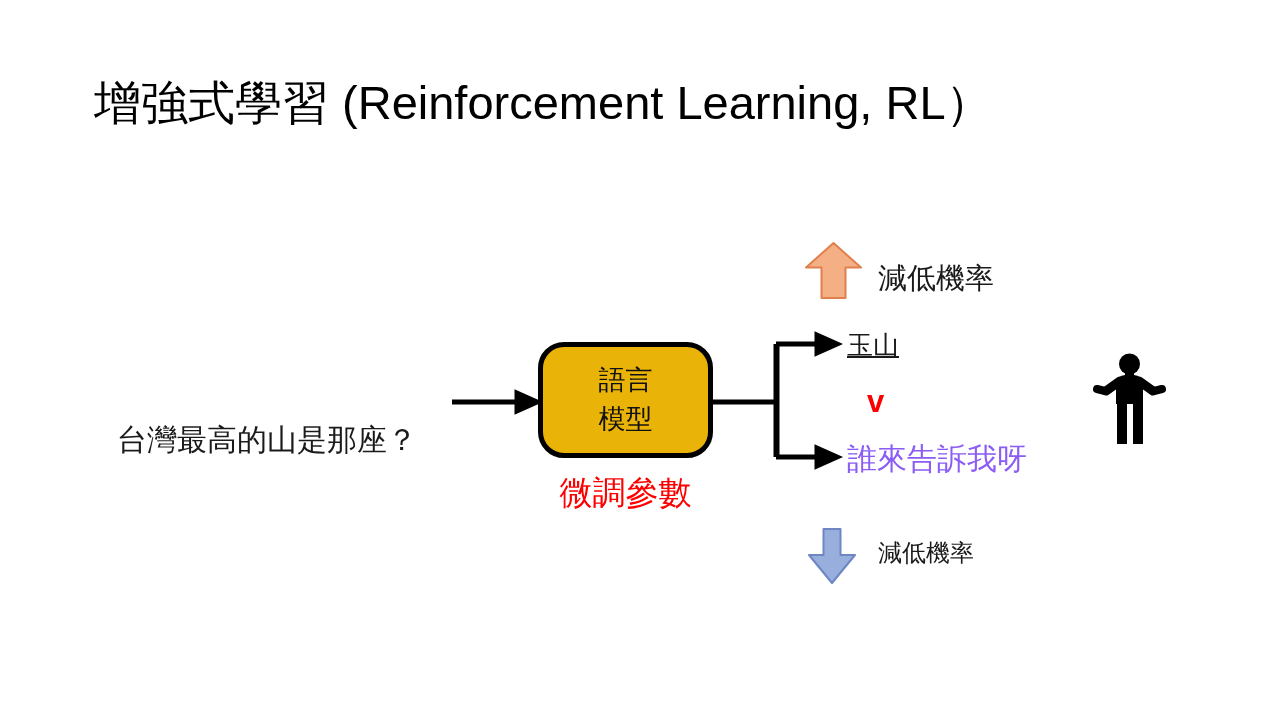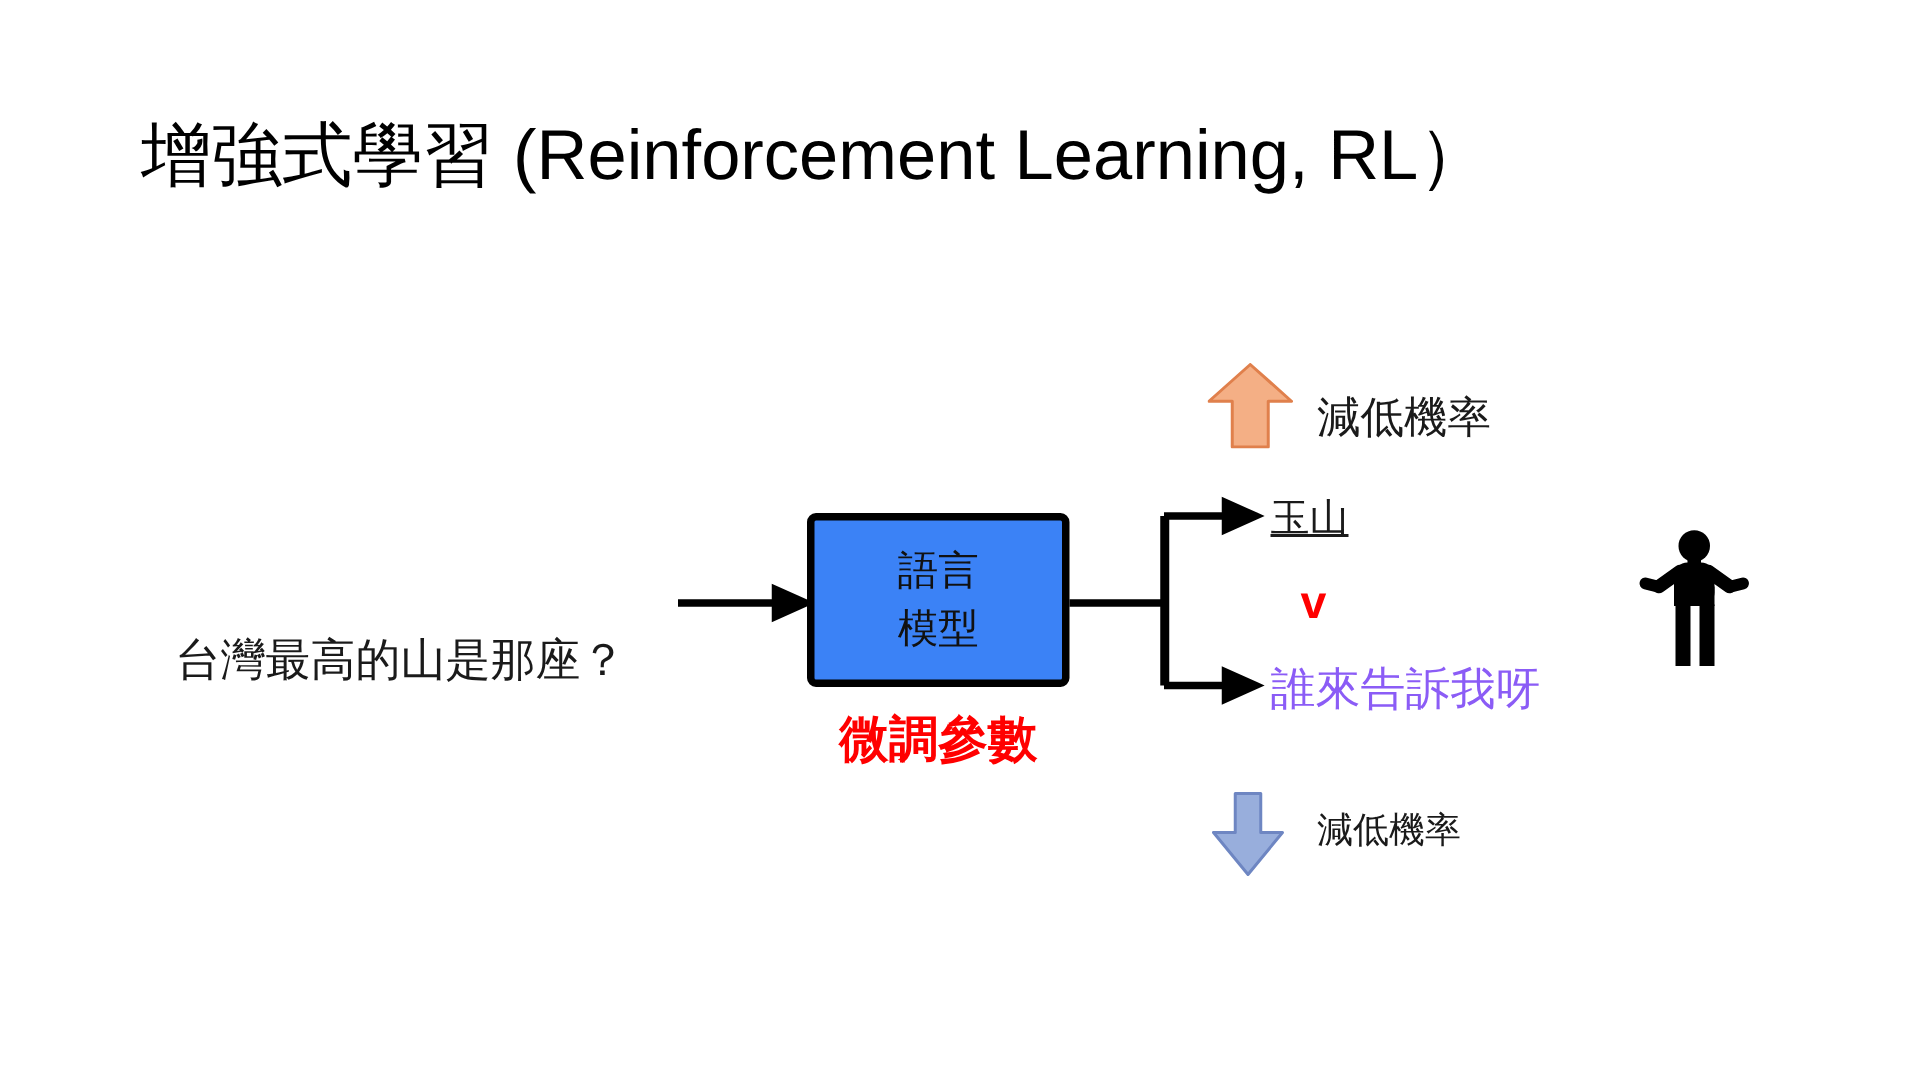--- a/index.html
+++ b/index.html
@@ -6,25 +6,25 @@
   body{
     width:1278px;height:720px;position:relative;overflow:hidden;
     background:#ffffff;
     font-family:"Liberation Sans","DejaVu Sans",sans-serif;
   }
   .abs{position:absolute;}
   #title{left:94px;top:72px;font-size:47px;color:#000;white-space:nowrap;}
   #prompt{left:117px;top:380px;font-size:30px;color:#1a1a1a;white-space:nowrap;margin-top:40px;}
   #model-box{
     left:538px;top:342px;width:175px;height:116px;box-sizing:border-box;
-    background:#3b82f6;border:5px solid #000;border-radius:6px;
+    background:#eab308;border:5px solid #000;border-radius:26px;
     display:flex;flex-direction:column;align-items:center;justify-content:center;
     font-size:27px;color:#111;line-height:1.45;
   }
-  #finetune{left:538px;top:471px;width:175px;text-align:center;font-size:33px;font-weight:bold;color:#FF0000;white-space:nowrap;}
+  #finetune{left:538px;top:471px;width:175px;text-align:center;font-size:33px;font-weight:normal;color:#FF0000;white-space:nowrap;}
   #out-top{left:847px;top:328px;font-size:26px;color:#1a1a1a;white-space:nowrap;text-decoration:underline;}
   #comparator{left:867px;top:384px;font-size:31px;font-weight:bold;color:#FF0000;}
   #out-bottom{left:847px;top:439px;font-size:30px;color:#8b5cf6;white-space:nowrap;}
   #inc-label{left:878px;top:259px;font-size:29px;color:#1a1a1a;white-space:nowrap;}
   #dec-label{left:878px;top:537px;font-size:24px;color:#1a1a1a;white-space:nowrap;}
   svg{display:block;}
 </style>
 </head>
 <body>
 

